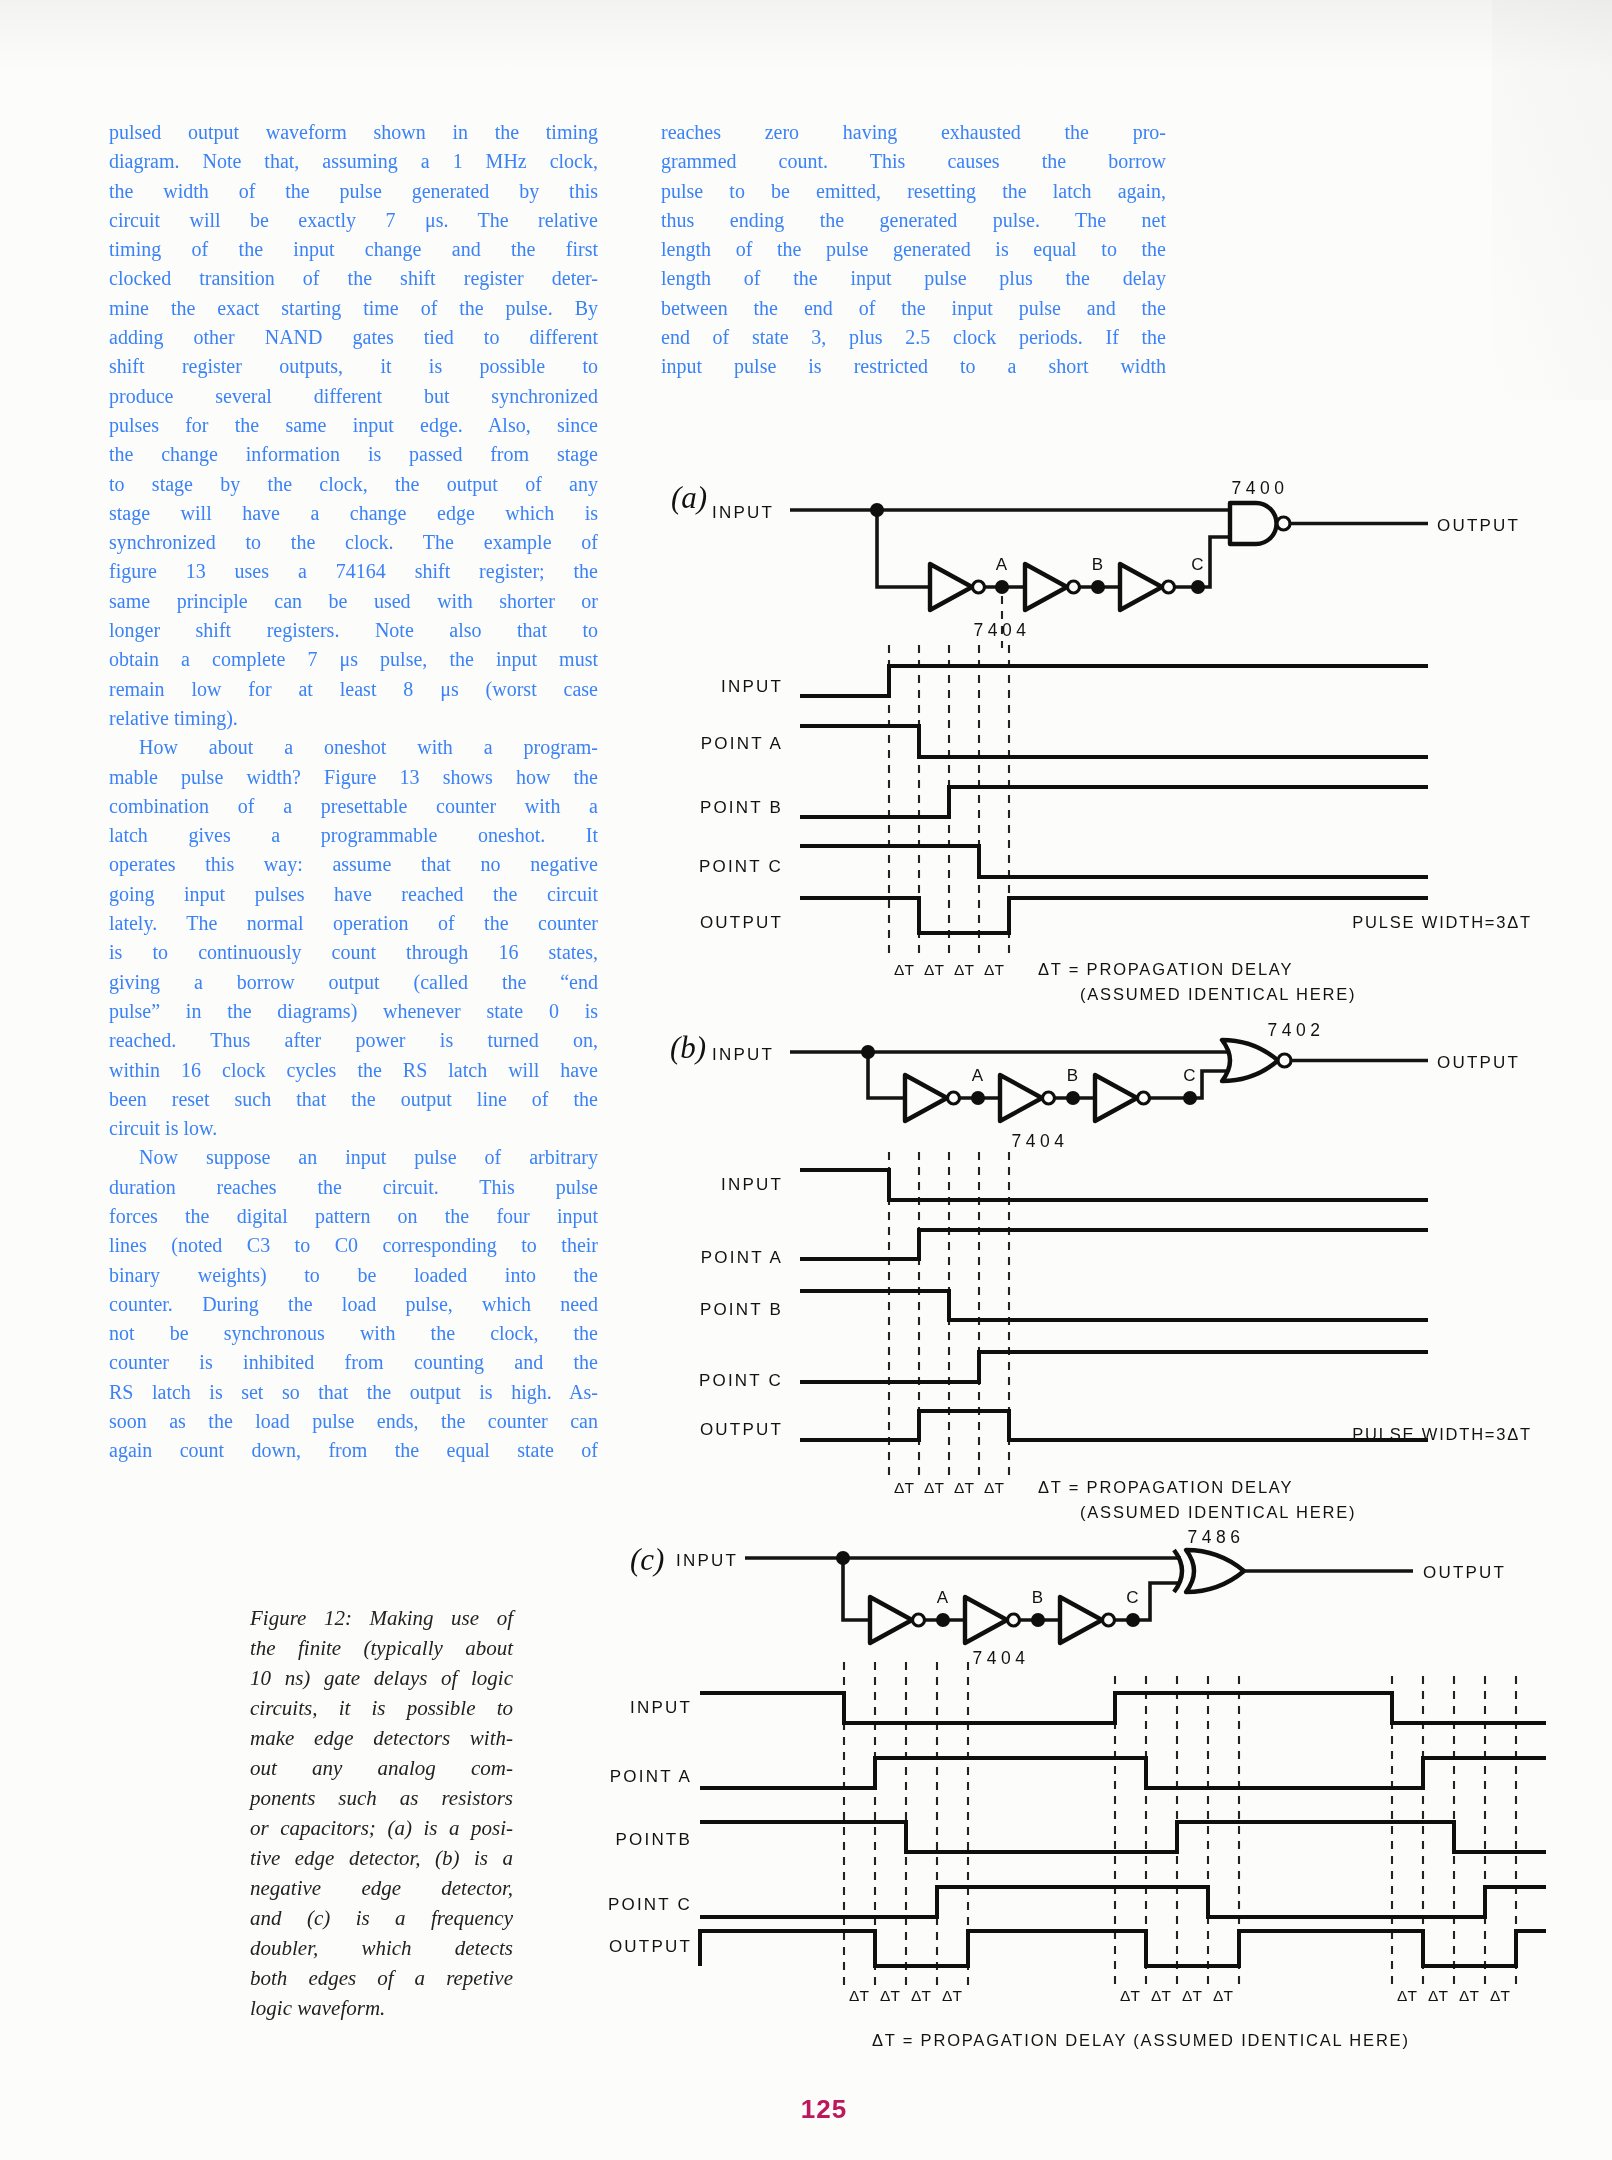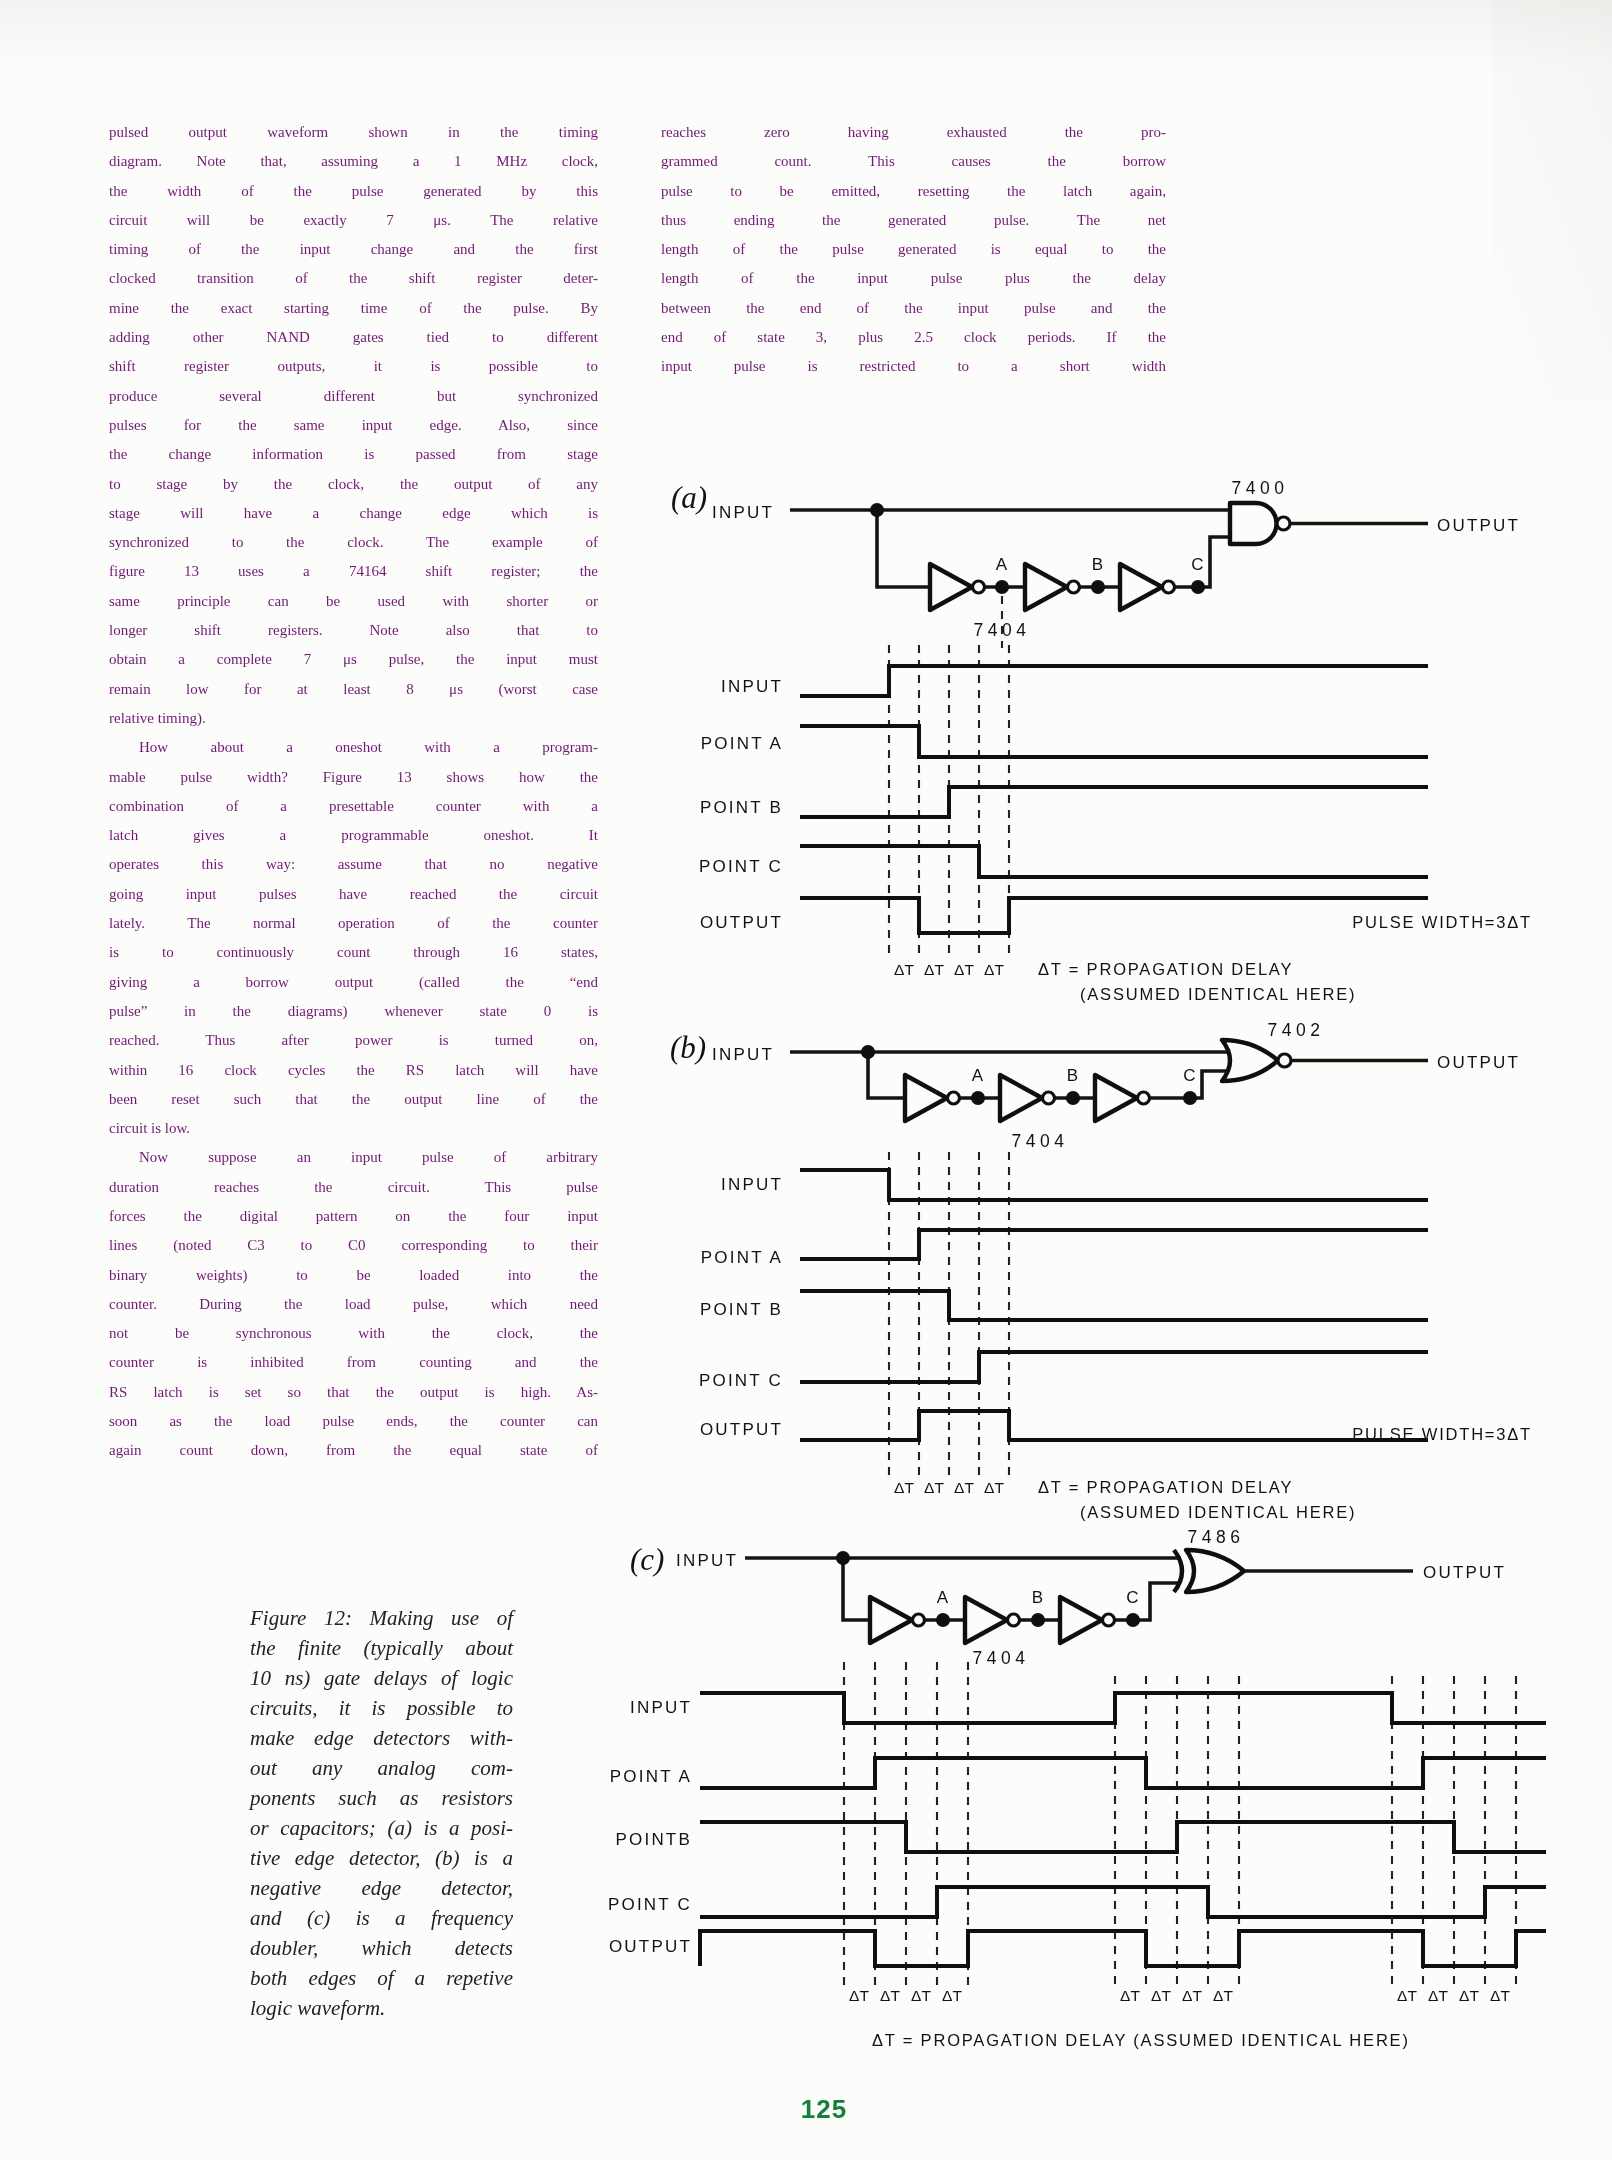--- a/index.html
+++ b/index.html
@@ -2,28 +2,28 @@
 <html><head>
 <meta charset="utf-8">
 <style>
   html,body{margin:0;padding:0;}
   body{width:1612px;height:2160px;position:relative;background:#e8e8e6;overflow:hidden;}
   .page{position:absolute;inset:0;background:#fcfcfa;}
   .page::before{content:"";position:absolute;left:0;top:0;right:0;height:70px;
     background:linear-gradient(180deg,rgba(120,120,115,.07),rgba(120,120,115,0));pointer-events:none;}
   .page::after{content:"";position:absolute;right:0;top:0;width:120px;height:400px;
     background:linear-gradient(250deg,rgba(120,120,115,.06),rgba(120,120,115,0));pointer-events:none;}
-  .col{position:absolute;font-family:"Liberation Serif",serif;font-size:15px;line-height:29.3px;
-    color:#701a75;}
+  .col{position:absolute;font-family:"Liberation Serif",serif;font-size:20px;line-height:29.3px;
+    color:#3b82f6;}
   .tl{text-align:justify;text-align-last:justify;white-space:normal;}
   .tl.end{text-align-last:left;}
   .tl.ind{text-indent:30px;}
   .caption{font-style:italic;font-size:21px;line-height:30px;color:#222;}
   .pagenum{position:absolute;left:784px;top:2094px;width:80px;text-align:center;
-    font-family:"Liberation Sans",sans-serif;font-weight:bold;font-size:26px;color:#15803d;letter-spacing:1px;}
+    font-family:"Liberation Sans",sans-serif;font-weight:bold;font-size:26px;color:#be185d;letter-spacing:1px;}
   svg.fig{position:absolute;left:0;top:0;}
   svg text{font-family:"Liberation Sans",sans-serif;fill:#121211;}
   .lbl{font-size:17px;letter-spacing:2.2px;}
   .lblsm{font-size:17px;letter-spacing:1px;}
   .chip{font-size:17.5px;letter-spacing:4.5px;}
   .ptag{font-family:"Liberation Serif",serif;font-style:italic;font-size:31px;}
   .dtl{font-size:15.5px;letter-spacing:0px;}
   .note{font-size:16.5px;letter-spacing:1.8px;}
   .w{stroke:#141413;stroke-width:3.6;fill:none;}
   .wf{stroke:#0f0f0e;stroke-width:4;fill:none;stroke-linejoin:miter;}

